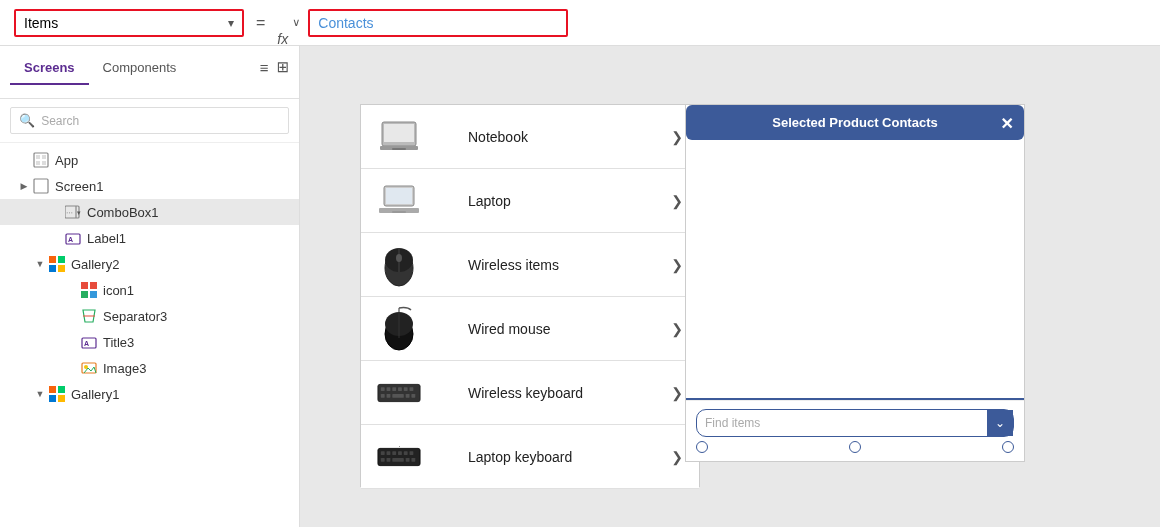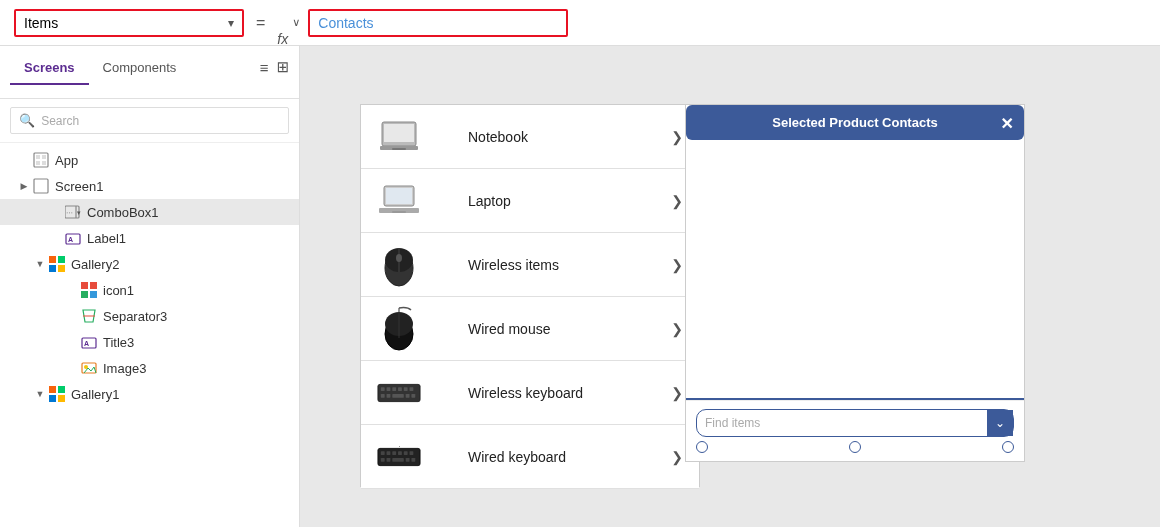--- a/index.html
+++ b/index.html
@@ -559,21 +559,21 @@
             <rect x="28" y="5" width="4" height="4" rx="0.5" fill="#444"></rect>
             <rect x="34" y="5" width="4" height="4" rx="0.5" fill="#444"></rect>
             <rect x="4" y="12" width="4" height="4" rx="0.5" fill="#444"></rect>
             <rect x="10" y="12" width="4" height="4" rx="0.5" fill="#444"></rect>
             <rect x="16" y="12" width="12" height="4" rx="0.5" fill="#444"></rect>
             <rect x="30" y="12" width="4" height="4" rx="0.5" fill="#444"></rect>
             <rect x="36" y="12" width="4" height="4" rx="0.5" fill="#444"></rect>
             <line x1="23" y1="0" x2="35" y2="-8" stroke="#555" stroke-width="1"></line>
           </svg>
         </div>
-        <span class="gallery-item-text">Wired keyboard</span>
+        <span class="gallery-item-text">Laptop keyboard</span>
         <span class="gallery-item-chevron">❯</span>
       </div>
     </div>
 
     <div class="selected-panel">
       <div class="selected-panel-header">
         <span>Selected Product Contacts</span>
         <span class="selected-panel-close">✕</span>
       </div>
       <div class="selected-panel-body">

